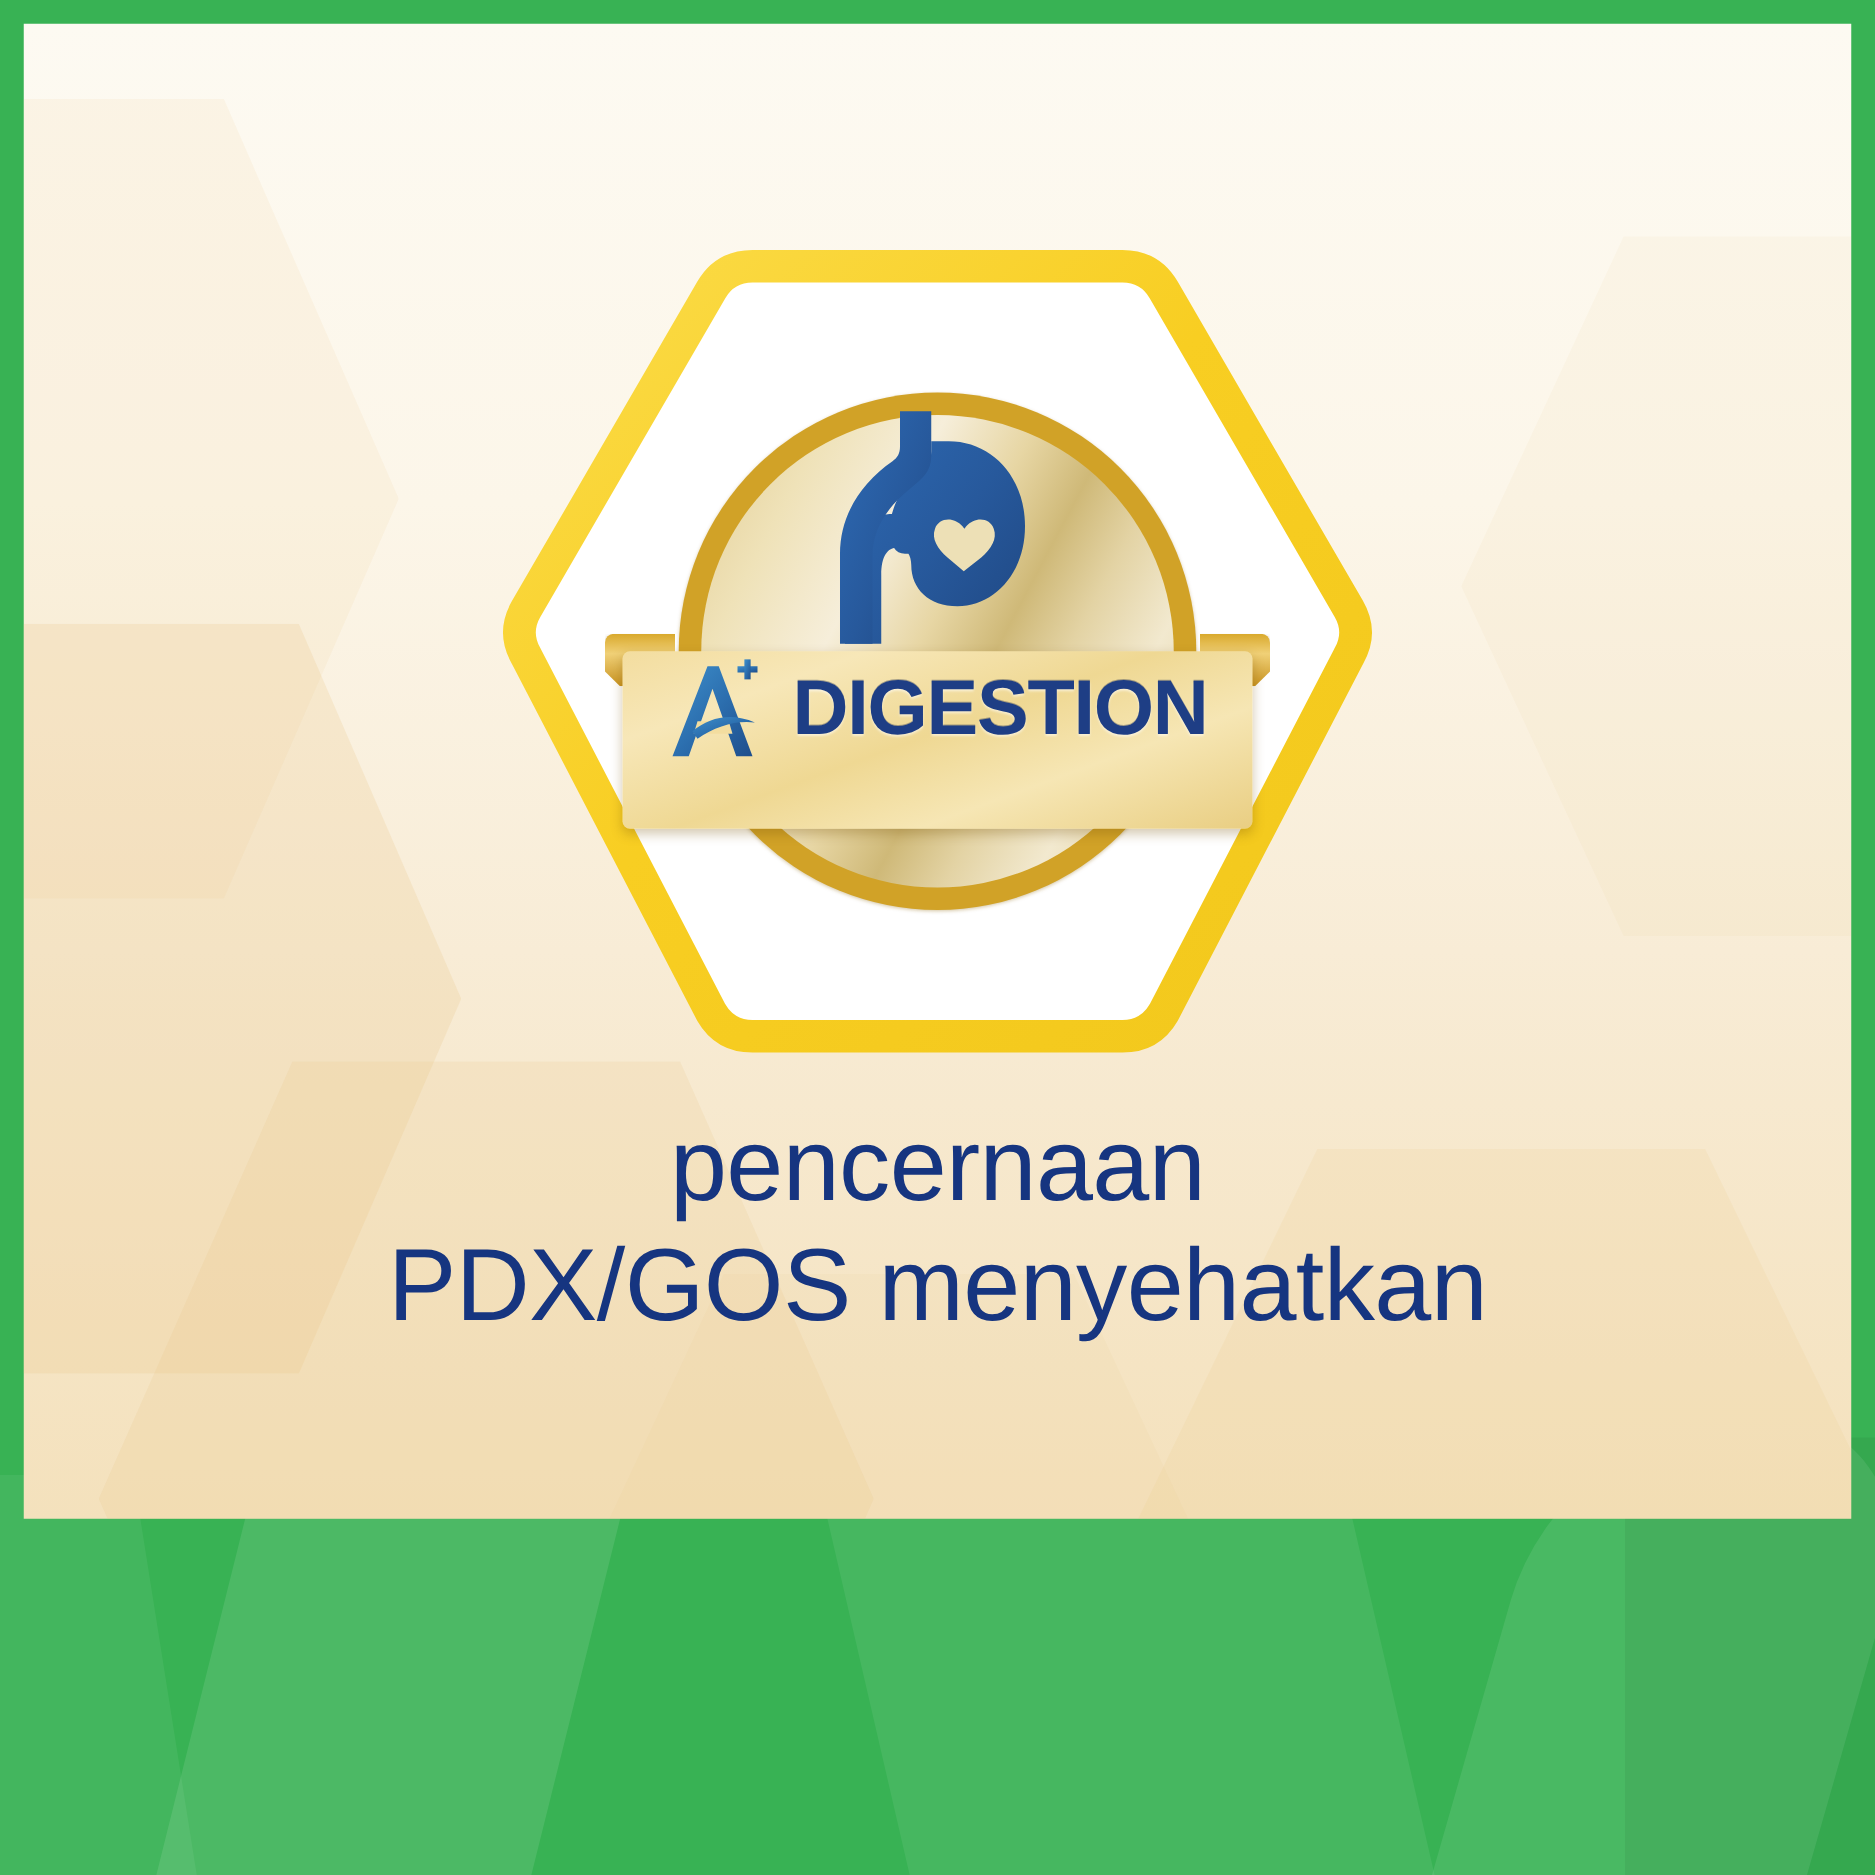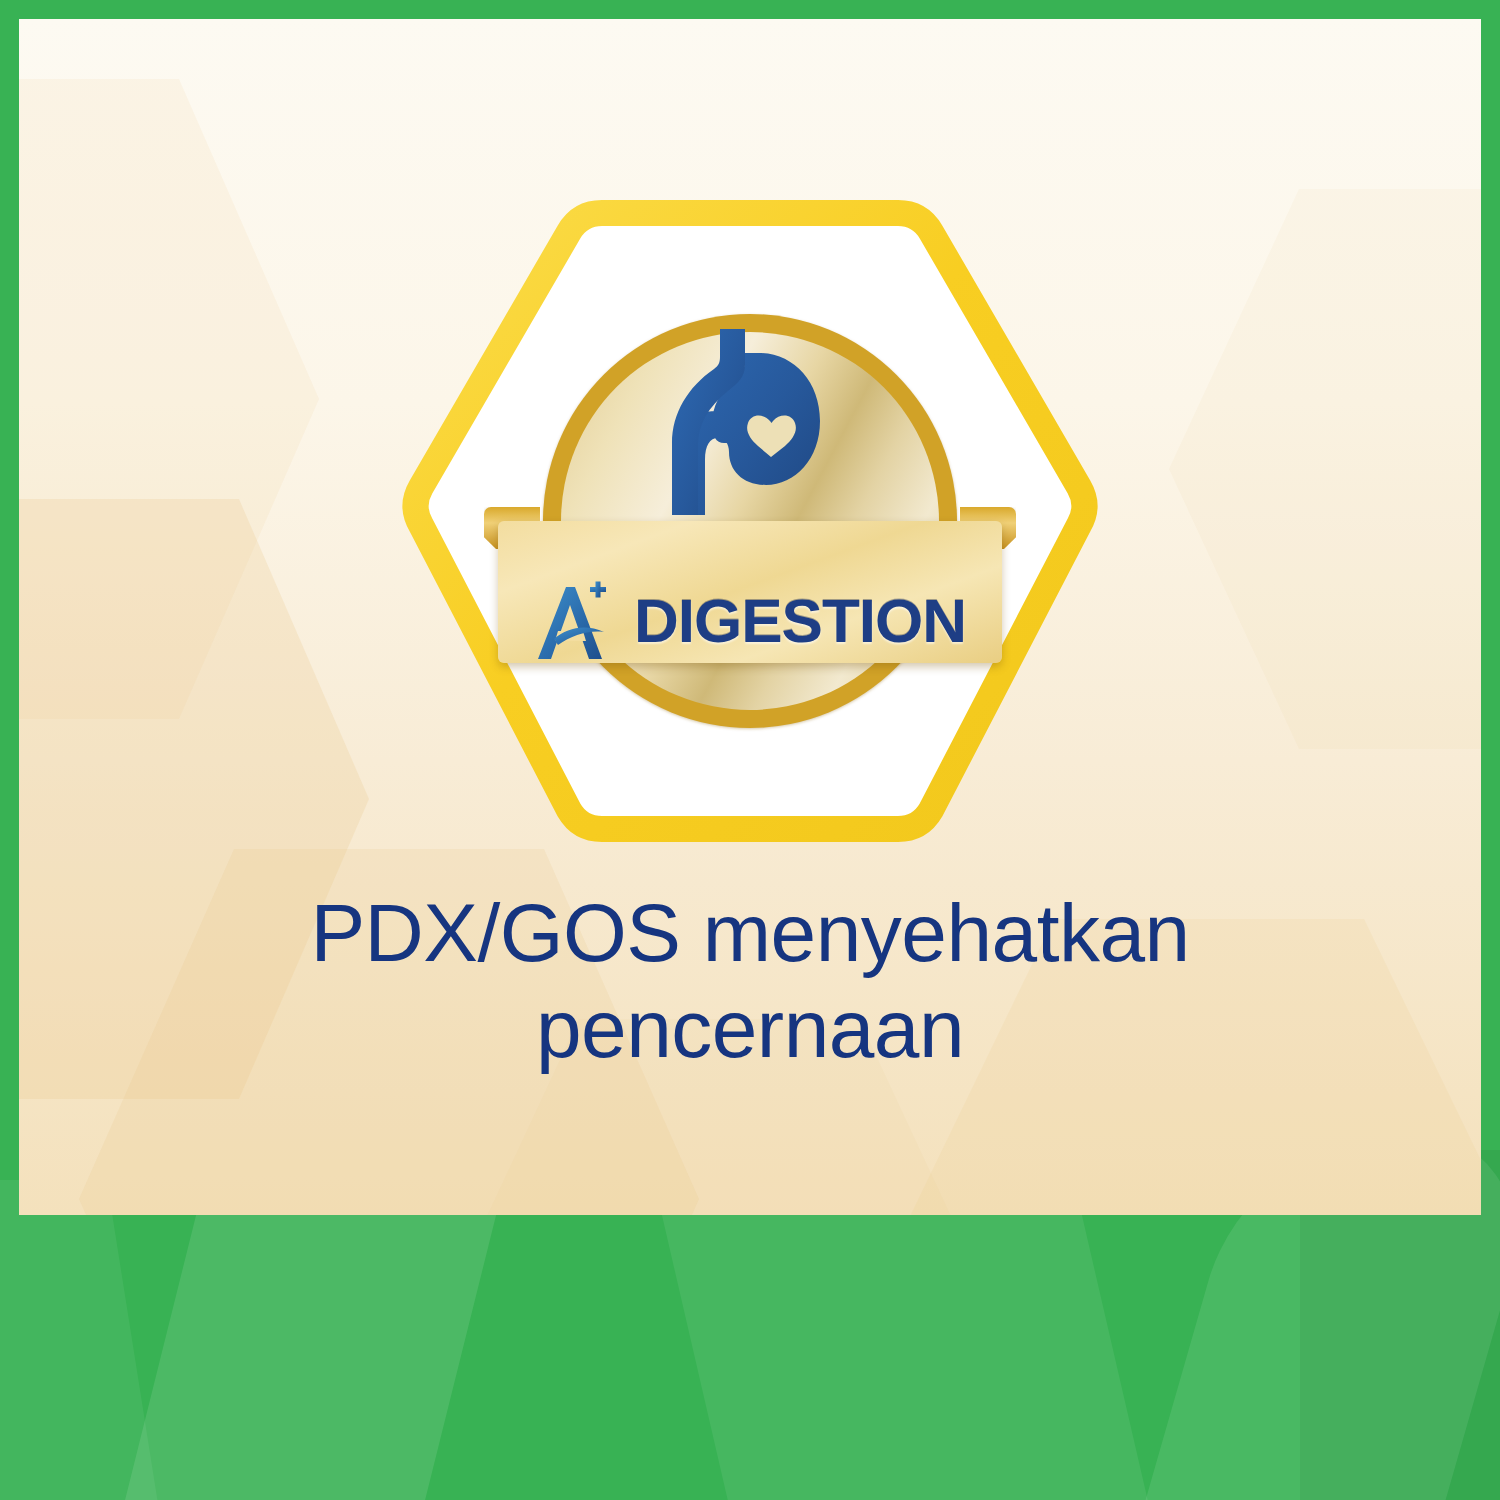--- a/index.html
+++ b/index.html
@@ -115,21 +115,21 @@
     top:320px;
     width:532px; height:156px;
     z-index:5;
   }
   .ribbon-body{
     position:absolute;
     left:14px; right:14px; top:14px; bottom:0;
     background:linear-gradient(160deg,#F3DD9F 0%,#F7E7B8 22%,#EFD893 48%,#F6E6B4 70%,#E9CE82 100%);
     border-radius:6px;
     box-shadow:0 4px 9px rgba(120,85,10,.32);
-    display:flex; align-items:flex-end; justify-content:center;
+    display:flex; align-items:flex-start; justify-content:center;
     overflow:hidden;
   }
   .ribbon-fold{
     position:absolute;
     top:0; width:56px; height:42px;
     background:linear-gradient(180deg,#D9A92C 0%,#F0D077 38%,#C89320 100%);
     box-shadow:0 2px 4px rgba(100,70,5,.4);
   }
   .ribbon-fold.left{ left:0;  border-radius:7px 0 0 7px; clip-path:polygon(0 0,100% 0,100% 100%,12px 100%,0 72%); }
   .ribbon-fold.right{ right:0; border-radius:0 7px 7px 0; clip-path:polygon(0 0,100% 0,100% 72%,calc(100% - 12px) 100%,0 100%); }
@@ -277,17 +277,17 @@
             <rect x="61.5" y="2.5" width="5" height="16" fill="url(#aGrad)"></rect>
           </svg>
 
           <div class="digestion">DIGESTION</div>
         </div>
       </div>
     </div>
   </div>
 
   <div class="caption">
+    <div class="caption-line">pencernaan</div>
     <div class="caption-line">PDX/GOS menyehatkan</div>
-    <div class="caption-line">pencernaan</div>
   </div>
 
 </div>
 
 </body></html>

